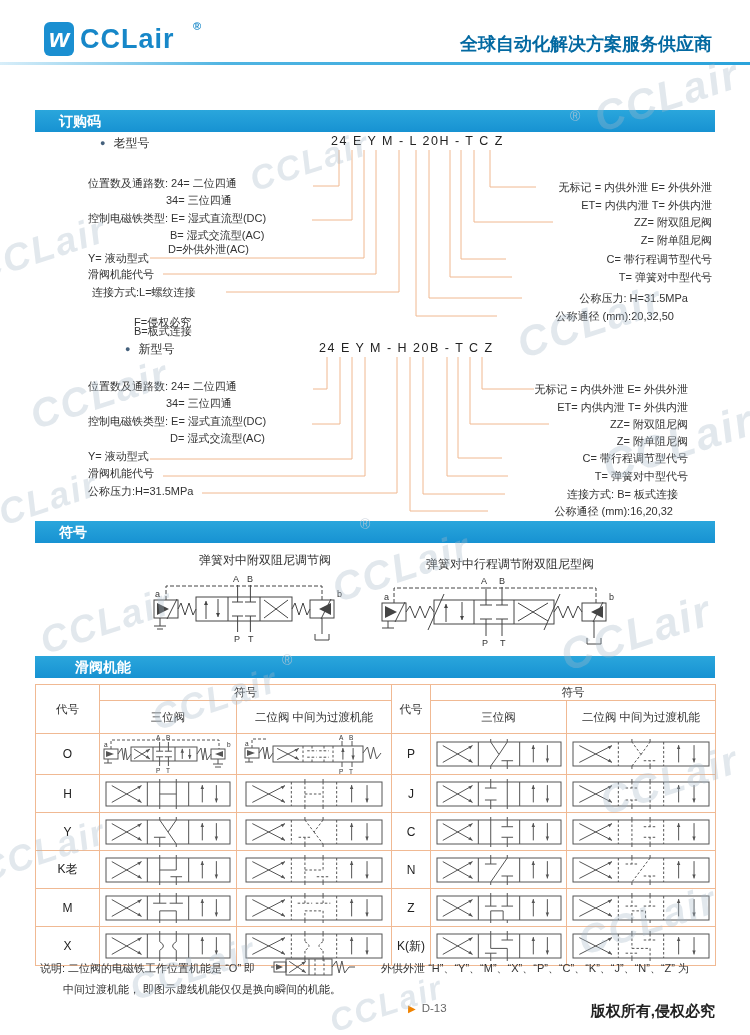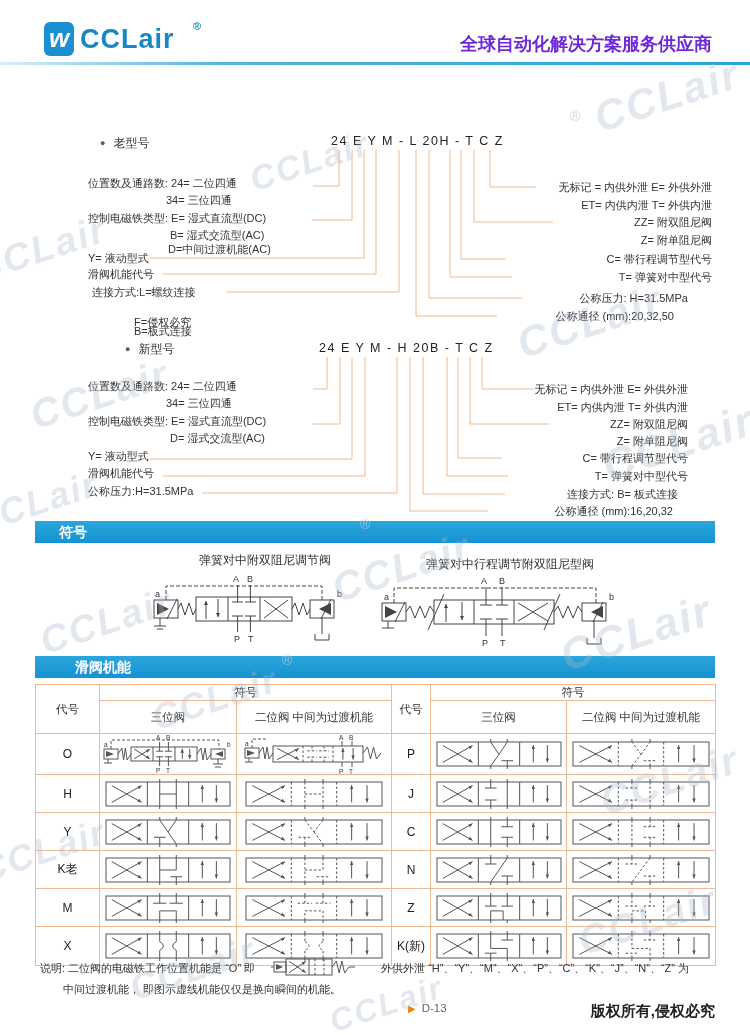--- a/index.html
+++ b/index.html
@@ -4,21 +4,21 @@
 <style>
   html,body{margin:0;padding:0;background:#fff;}
   #page{position:relative;width:750px;height:1035px;background:#fff;overflow:hidden;
         font-family:"Liberation Sans","DejaVu Sans",sans-serif;color:#333;}
   .abs{position:absolute;}
   
   #logo-box{position:absolute;left:44px;top:22px;width:30px;height:34px;background:#1a8fd1;border-radius:6px;
             color:#fff;font-weight:bold;font-style:italic;font-size:26px;text-align:center;line-height:32px;}
   #logo-text{position:absolute;left:80px;top:24px;font-size:27px;font-weight:bold;color:#1787c8;letter-spacing:1px;}
   #logo-reg{position:absolute;left:193px;top:20px;font-size:11px;color:#1787c8;font-weight:bold;}
-  #tagline{position:absolute;right:38px;top:32px;font-size:18px;font-weight:bold;color:#6d28d9;}
+  #tagline{position:absolute;right:38px;top:32px;font-size:18px;font-weight:bold;color:#0369a1;}
   #head-rule{position:absolute;left:0;top:62px;width:750px;height:3px;
              background:linear-gradient(90deg,#d8eef9,#4fb4e2 30%,#2aa3db);}
   
   .secbar{position:absolute;left:35px;width:680px;height:22px;background:linear-gradient(180deg,#2aa6dc,#1792d2);
           color:#fff;font-size:14px;font-weight:bold;line-height:22px;padding-left:24px;box-sizing:border-box;}
   
   .model-bullet{position:absolute;font-size:12px;color:#333;}
   .model-bullet .dot{color:#44607c;font-size:9px;margin-right:8px;vertical-align:1px;}
   .ocode{position:absolute;font-size:12.5px;color:#222;letter-spacing:1.5px;white-space:pre;}
   .olabel{position:absolute;font-size:11px;color:#333;white-space:nowrap;text-align:center;}
@@ -70,20 +70,21 @@
   <div class="wmr" style="left:570px;top:108px;">®</div>
   <div class="wmr" style="left:360px;top:516px;">®</div>
   <div class="wmr" style="left:282px;top:652px;">®</div>
 
   <div id="logo-box">w</div>
   <div id="logo-text">CCLair</div>
   <div id="logo-reg">®</div>
   <div id="tagline">全球自动化解决方案服务供应商</div>
   <div id="head-rule"></div>
 
+  <div class="secbar" style="top:110px;">订购码</div>
   <div class="secbar" style="top:521px;">符号</div>
   <div class="secbar" style="top:656px;padding-left:40px;">滑阀机能</div>
 
   <svg id="leaders" width="750" height="520">
     <g stroke="#f0b890" stroke-width="1" fill="none">
 
       <path d="M339,150 V186 H313"></path>
         <path d="M352,150 V220 H312"></path>
         <path d="M364,150 V258 H150"></path>
       <path d="M376,150 V274 H163"></path>
@@ -113,21 +114,21 @@
 
   <div class="model-bullet abs layer1" style="left:100px;top:135px;">
     <span class="dot">●</span><span>老型号</span>
   </div>
   <div class="ocode layer1" style="left:331px;top:134px;">24 E Y M - L 20H - T C Z</div>
 
   <div class="olabel layer1" style="left:88px;top:176px;">位置数及通路数: 24= 二位四通</div>
   <div class="olabel layer1" style="left:166px;top:193px;">34= 三位四通</div>
   <div class="olabel layer1" style="left:88px;top:211px;">控制电磁铁类型: E= 湿式直流型(DC)</div>
   <div class="olabel layer1" style="left:170px;top:228px;">B= 湿式交流型(AC)</div>
-  <div class="olabel layer1" style="left:168px;top:242px;">D=中间过渡机能(AC)</div>
+  <div class="olabel layer1" style="left:168px;top:242px;">D=外供外泄(AC)</div>
   <div class="olabel layer1" style="left:88px;top:251px;">Y= 液动型式</div>
   <div class="olabel layer1" style="left:88px;top:267px;">滑阀机能代号</div>
   <div class="olabel layer1" style="left:92px;top:285px;">连接方式:L=螺纹连接</div>
   <div class="olabel layer1" style="left:134px;top:300px;margin-top:24px;">B=板式连接</div>
   <div class="olabel layer1" style="left:134px;top:315px;">F=侵权必究</div>
 
   <div class="olabel r layer1" style="right:38px;top:180px;">无标记 = 内供外泄   E= 外供外泄</div>
   <div class="olabel r layer1" style="right:38px;top:198px;">ET=  内供内泄    T= 外供内泄</div>
   <div class="olabel r layer1" style="right:38px;top:215px;">ZZ= 附双阻尼阀</div>
   <div class="olabel r layer1" style="right:38px;top:233px;">Z= 附单阻尼阀</div>

